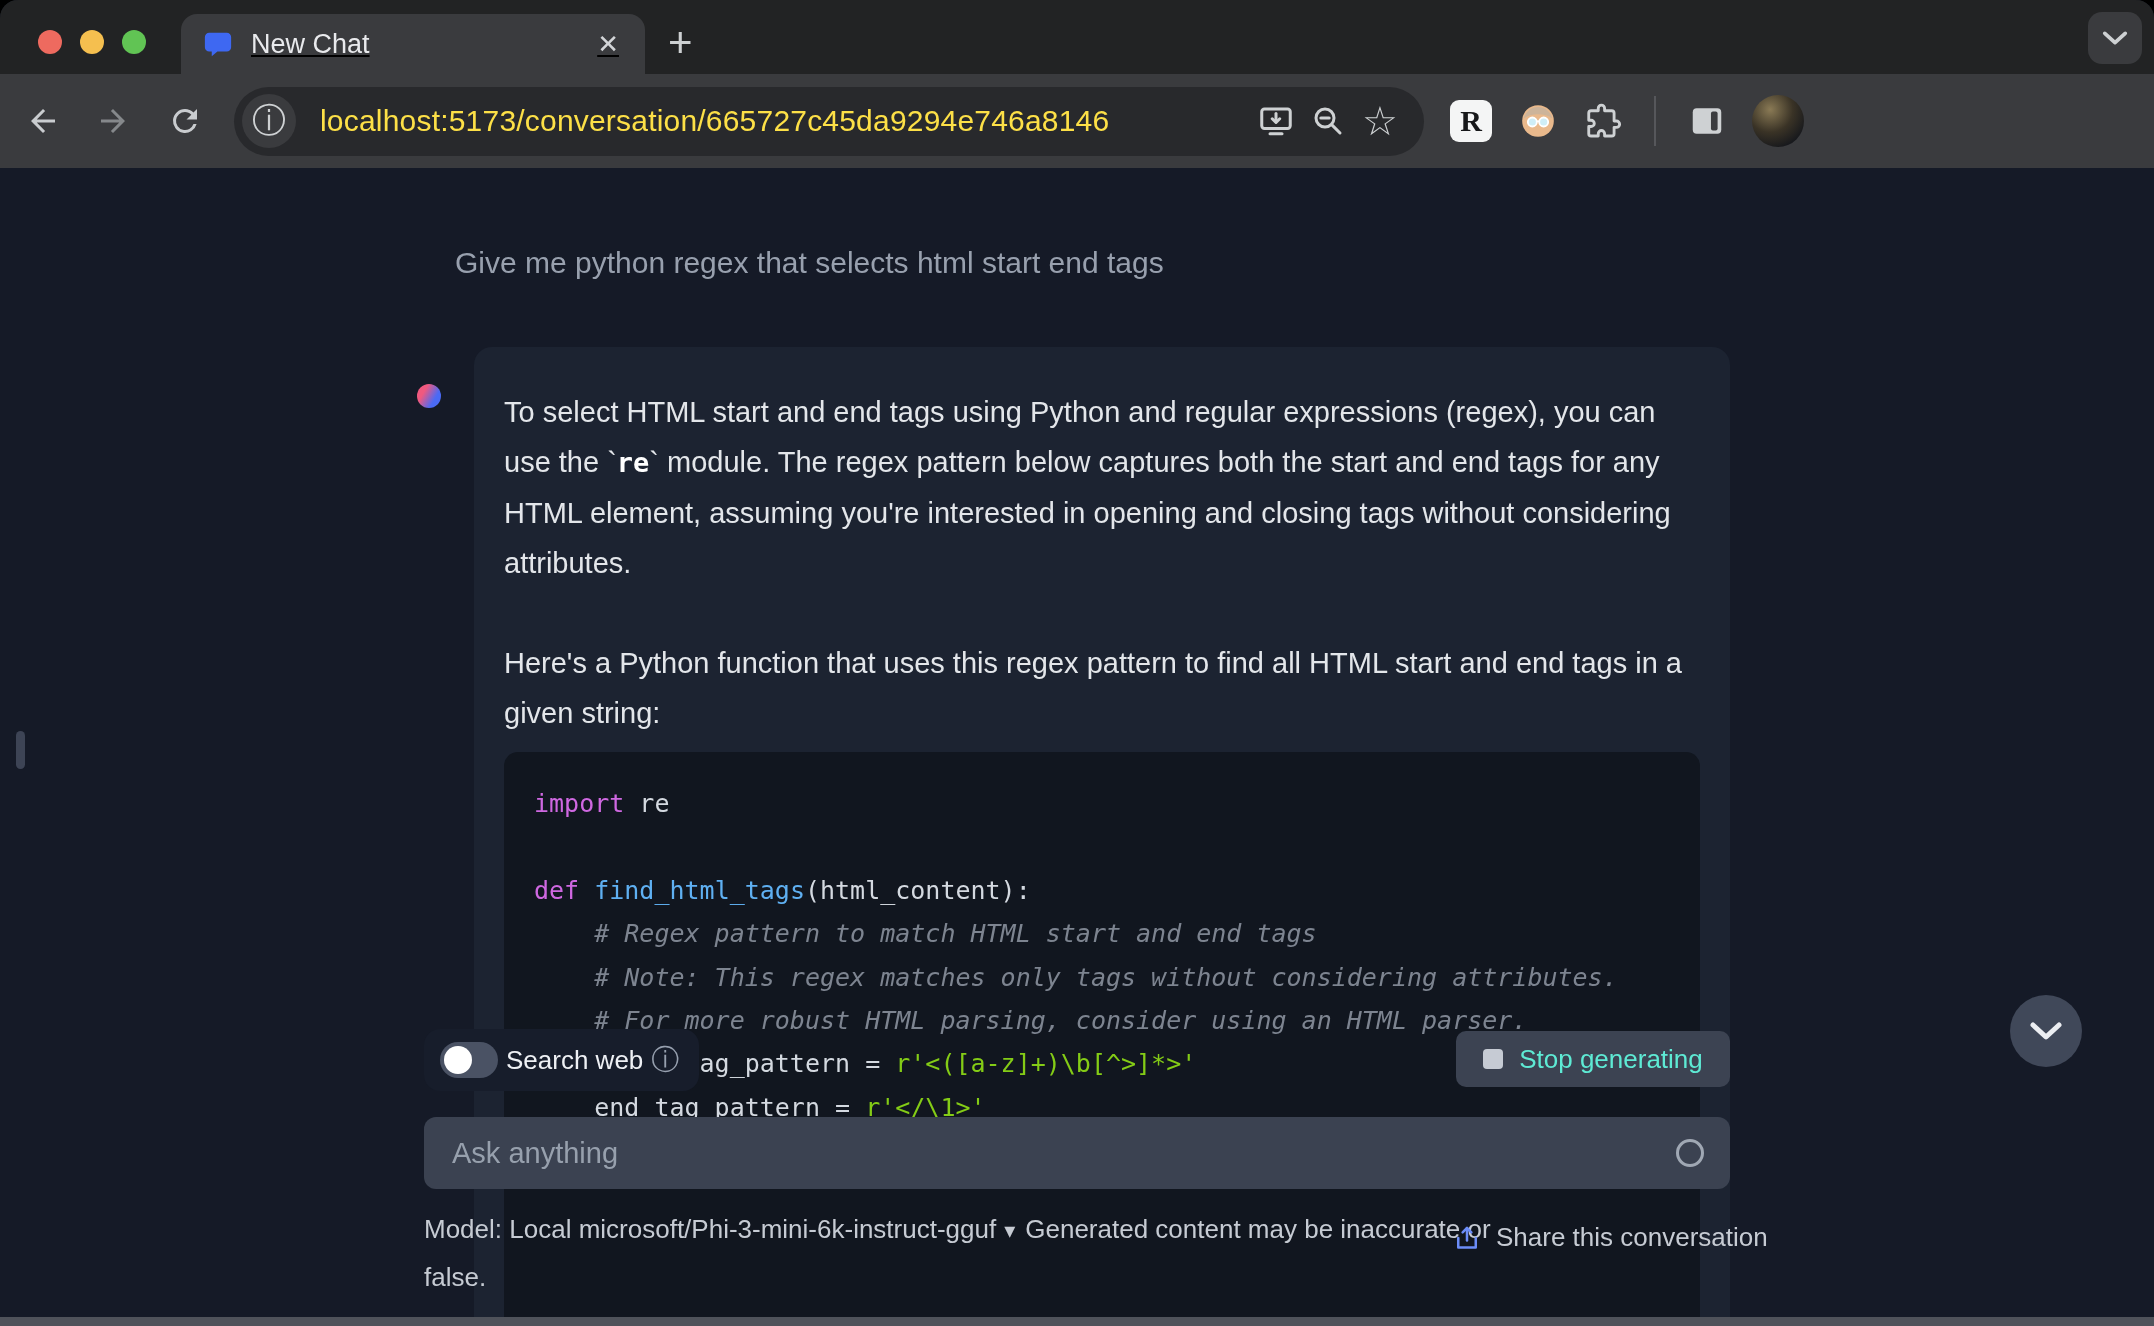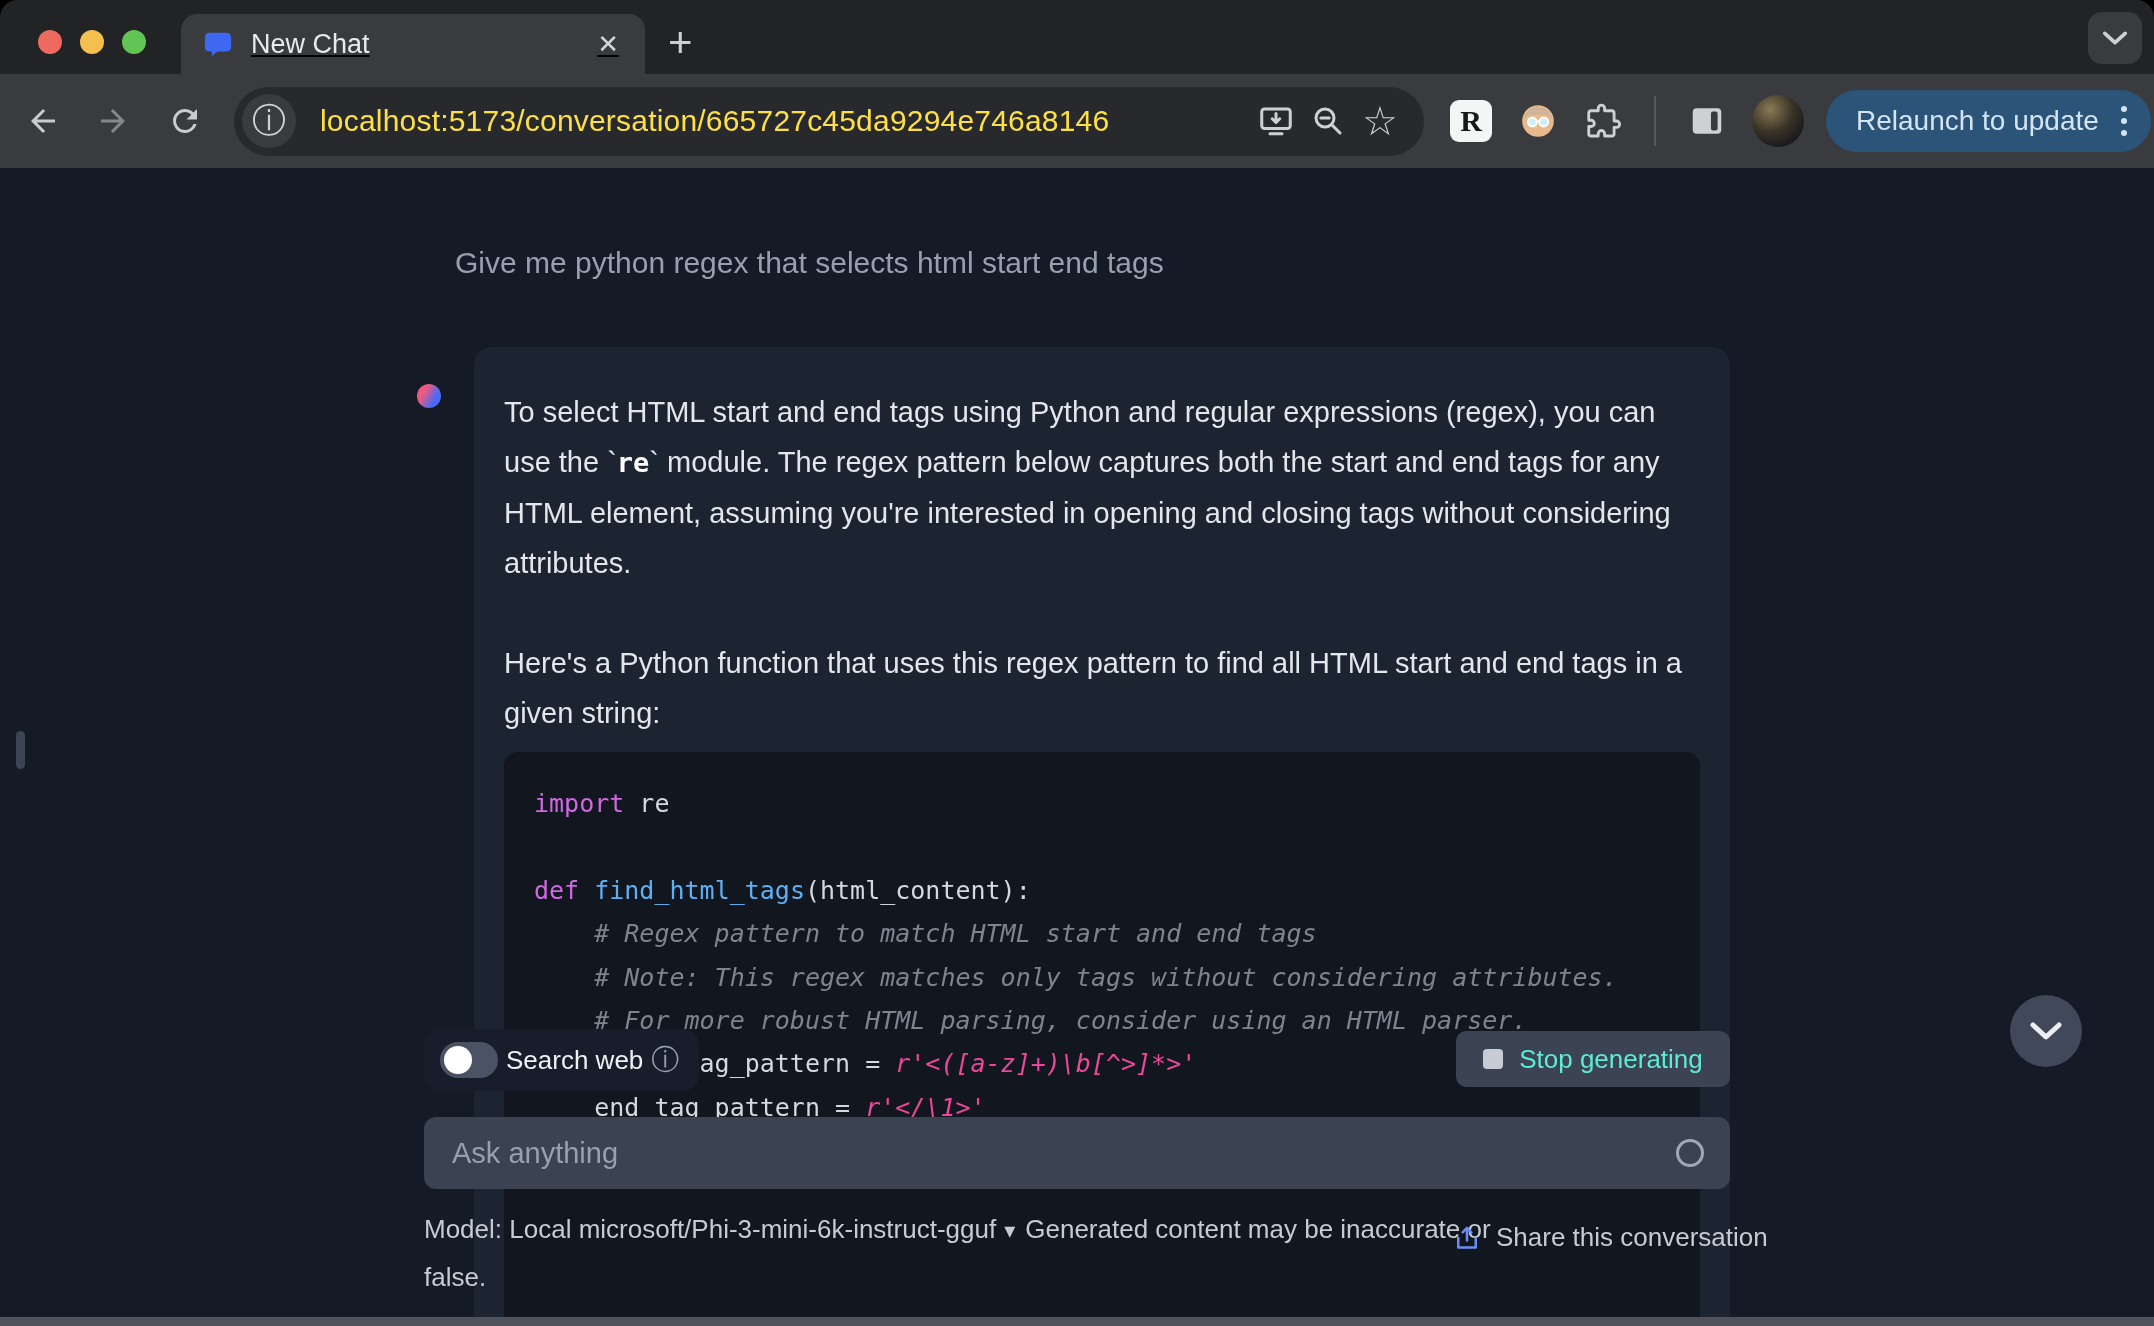--- a/index.html
+++ b/index.html
@@ -64,21 +64,21 @@
   .md p{ color:#e3e6ea; font-size:29px; line-height:50px; width:1200px; margin-bottom:50px; }
   .md p:last-of-type{ margin-bottom:14px; }
   .inline-code{ font-family:"DejaVu Sans Mono", monospace; font-weight:bold; color:#fff; font-size:27px; }
 
   .codeblock{ background:#11161f; border-radius:14px; padding:30px 30px; height:640px;
               font-family:"DejaVu Sans Mono", monospace; font-size:25px; line-height:43.4px; }
   .code-line{ white-space:pre; color:#d4d9e0; }
   .code-line .kw{ color:#cf68e1; }
   .code-line .fn{ color:#5fb0f2; }
   .code-line .cm{ color:#7d8490; font-style:italic; }
-  .code-line .st{ color:#ec4899;font-style:italic; }
+  .code-line .st{ color:#84cc16; }
   .code-line .pl{ color:#d4d9e0; }
 
   .searchweb{ position:absolute; left:424px; top:1029px; height:62px; background:#171d2b; border-radius:16px;
               display:flex; align-items:center; padding:0 20px 0 16px; gap:8px; z-index:3; }
   .toggle{ width:58px; height:36px; border-radius:18px; background:#4a5264; position:relative; }
   .toggle .knob{ position:absolute; left:4px; top:4px; width:28px; height:28px; border-radius:50%; background:#fff; }
   .searchweb-label{ color:#eef0f4; font-size:26px; }
   .info-glyph{ color:#97a0af; font-size:28px; }
 
   .stopbtn{ position:absolute; left:1456px; top:1031px; width:274px; height:56px; background:#3c4352;
@@ -186,28 +186,20 @@
         <path d="M19 11V7a1.5 1.5 0 0 0-1.5-1.5H13V4a2 2 0 1 0-4 0v1.5H4.5A1.5 1.5 0 0 0 3 7v4.5h1.5a2 2 0 1 1 0 4H3V20a1.5 1.5 0 0 0 1.5 1.5H9V20a2 2 0 1 1 4 0v1.5h4.5A1.5 1.5 0 0 0 19 20v-4h1.5a2 2 0 1 0 0-4H19z" fill="none" stroke="#ced1d3" stroke-width="1.8" stroke-linejoin="round"></path>
       </svg>
       <div class="tb-divider"></div>
       <svg width="38" height="38" viewBox="0 0 24 24">
         <rect x="3" y="4" width="18" height="16" rx="2.5" fill="#ced1d3"></rect>
         <rect x="14.5" y="6" width="4.2" height="12" rx="1.2" fill="#3a3b3e"></rect>
       </svg>
       <div class="avatar"></div>
     </div>
 
-    <div class="relaunch">
-      <span class="relaunch-label">Relaunch to update</span>
-      <span class="kebab">
-          <i></i>
-          <i></i>
-          <i></i>
-        </span>
-    </div>
   </div>
 
   <div class="content">
     <div class="user-msg">Give me python regex that selects html start end tags</div>
 
     <div class="bot-dot"></div>
 
     <div class="card">
       <div class="md">
         <p><span>To select HTML start and end tags using Python and regular expressions (regex), you can use the `</span><span class="inline-code">re</span><span>` module. The regex pattern below captures both the start and end tags for any HTML element, assuming you're interested in opening and closing tags without considering attributes.</span></p>

